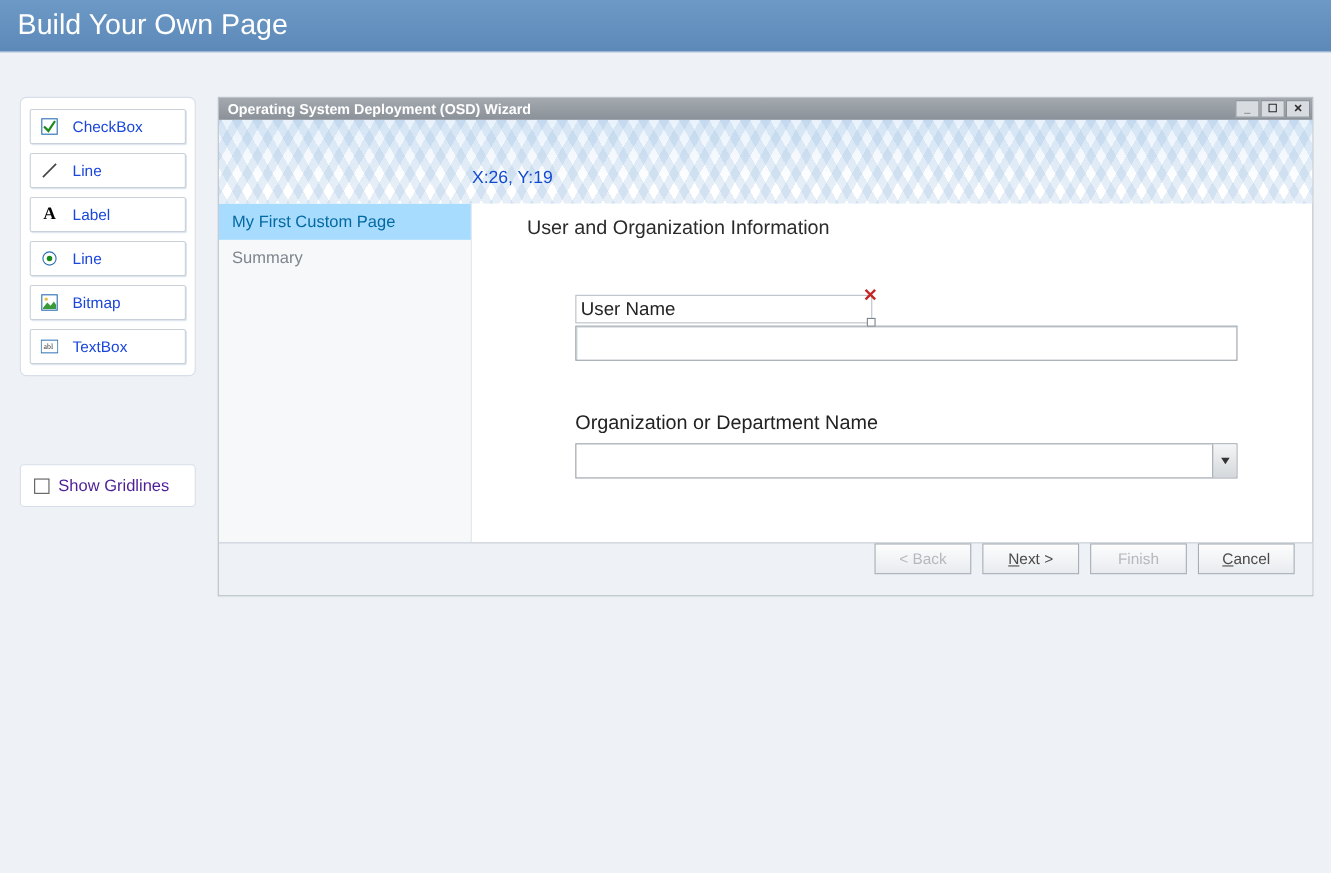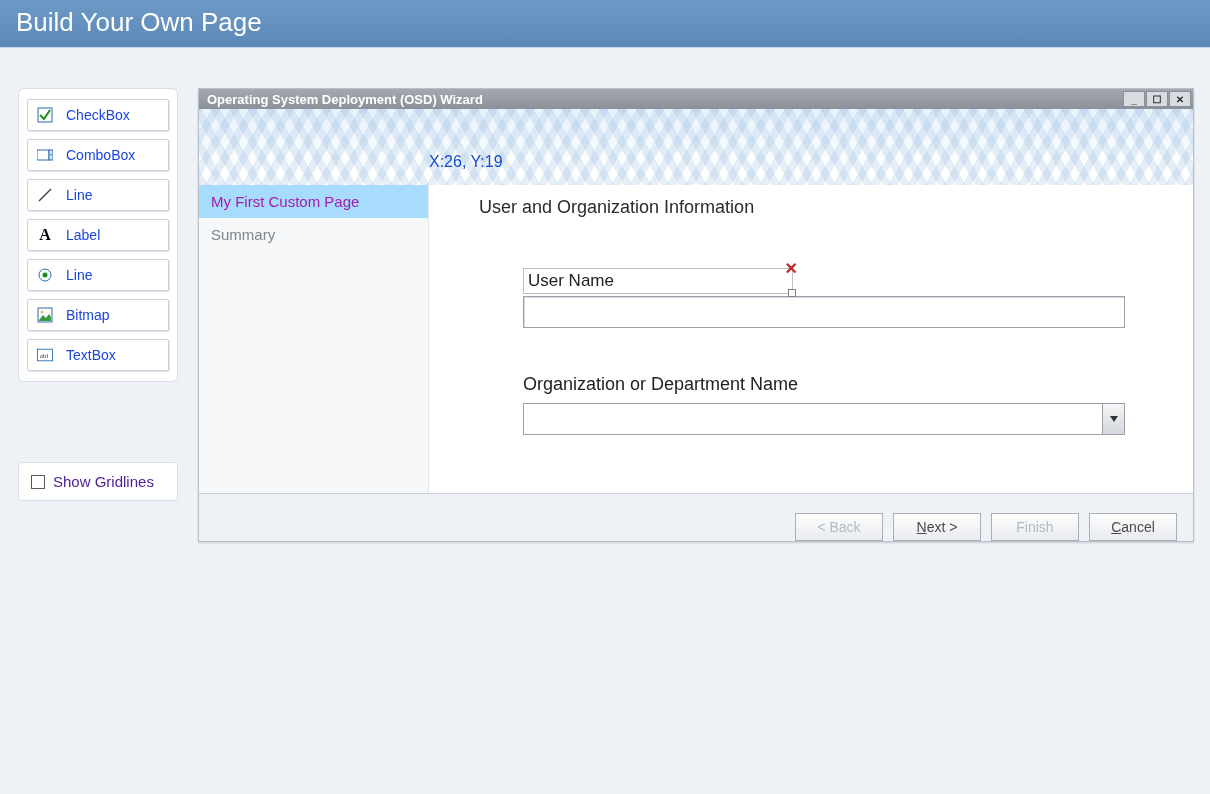--- a/index.html
+++ b/index.html
@@ -143,21 +143,21 @@
     padding-top: 0;
   }
   .wizard-nav-item {
     padding: 8px 12px;
     font-size: 15px;
     color: #7d858d;
     cursor: pointer;
   }
   .wizard-nav-item.active {
     background: #a7dcff;
-    color: #a21caf;
+    color: #0369a1;
   }
   .wizard-content {
     flex: 1;
     padding: 12px 36px 12px 50px;
     position: relative;
   }
   .content-title {
     font-size: 18px;
     color: #2b2b2b;
     margin-bottom: 50px;
@@ -223,21 +223,21 @@
     display: flex;
     align-items: center;
     justify-content: center;
   }
   .combo-btn svg { width: 8px; height: 6px; }
   .wizard-footer {
     border-top: 1px solid #c8cfd7;
     background: #eef1f5;
     height: 48px;
     display: flex;
-    align-items: flex-end;
+    align-items: flex-start;
     justify-content: flex-end;
     gap: 10px;
     padding-right: 16px;
   }
   .wiz-btn {
     min-width: 88px;
     height: 28px;
     border: 1px solid #a7afb8;
     background: linear-gradient(to bottom, #fdfdfd, #e8ebef);
     font-size: 14px;
@@ -266,30 +266,20 @@
       <div class="palette-item">
         <span class="palette-icon">
           <svg viewBox="0 0 16 16">
               <rect x="1" y="1" width="14" height="14" fill="#fff" stroke="#2a6db1"></rect>
               <path d="M3 8 L7 12 L13 3" stroke="#1a8a1a" stroke-width="2" fill="none"></path>
             </svg>
         </span>
         <span>CheckBox</span>
       </div>
 
-      <div class="palette-item">
-        <span class="palette-icon">
-          <svg viewBox="0 0 16 16">
-              <rect x="0" y="3" width="12" height="10" fill="#fff" stroke="#2a6db1"></rect>
-              <rect x="12" y="3" width="4" height="10" fill="#d8e4f0" stroke="#2a6db1"></rect>
-              <path d="M13 7 L15 7 L14 9 Z" fill="#2a6db1"></path>
-            </svg>
-        </span>
-        <span>ComboBox</span>
-      </div>
 
       <div class="palette-item">
         <span class="palette-icon">
           <svg viewBox="0 0 16 16">
               <line x1="2" y1="14" x2="14" y2="2" stroke="#444" stroke-width="1.5"></line>
             </svg>
         </span>
         <span>Line</span>
       </div>
 

